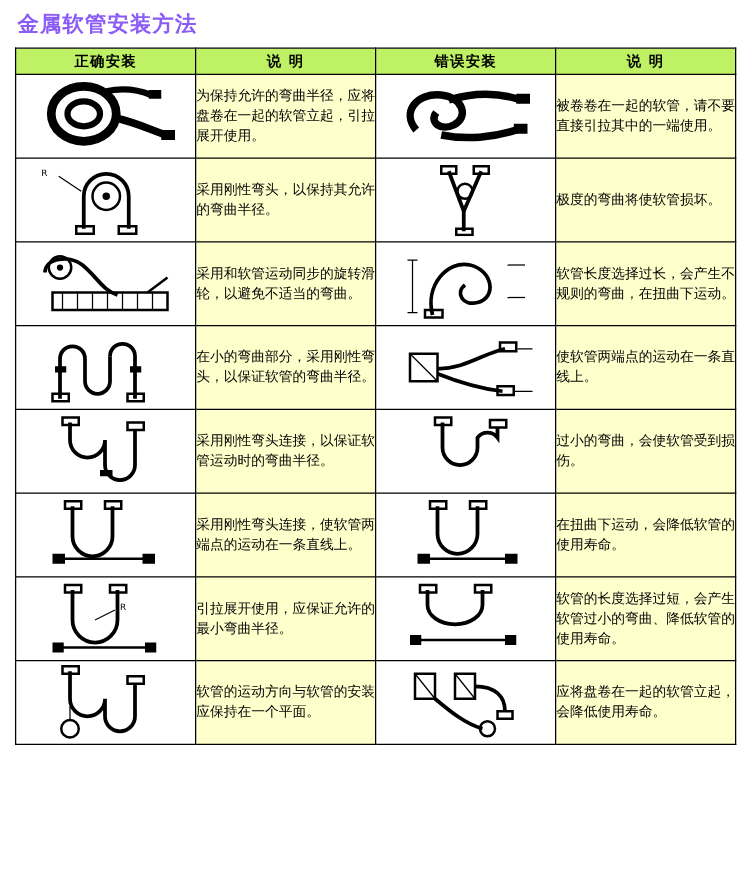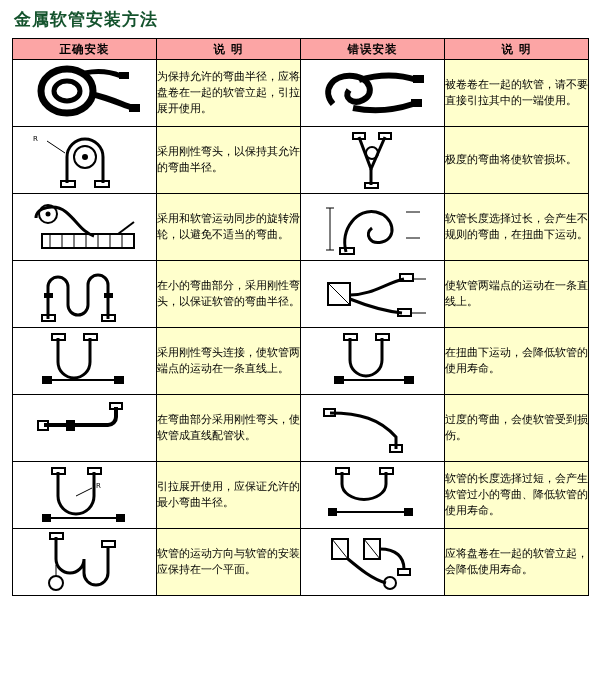--- a/index.html
+++ b/index.html
@@ -13,35 +13,35 @@
   .page{
     width:600px;height:698px;
     box-sizing:border-box;
     padding:6px 12px 0 12px;
   }
   .title{
     font-size:17px;
     font-weight:bold;
     letter-spacing:1px;
     margin:2px 0 7px 2px;
-    color:#14532d;
+    color:#8b5cf6;
   }
   table.matrix{
     border-collapse:collapse;
     width:576px;
     table-layout:fixed;
     border:1px solid #000;
   }
   table.matrix td,table.matrix th{
     border:1px solid #000;
     padding:0;
     vertical-align:middle;
   }
   thead th{
-    background:#fca5a5;
+    background:#bef264;
     font-size:11.5px;
     font-weight:bold;
     height:20px;
     text-align:center;
     letter-spacing:1px;
   }
   col.img{width:144px;}
   col.txt{width:144px;}
   td.fig{
     background:#ffffff;
@@ -203,20 +203,43 @@
               <rect x="90" y="9" width="13" height="7" fill="none" stroke="#000" stroke-width="2"></rect>
               <rect x="88" y="44" width="13" height="7" fill="none" stroke="#000" stroke-width="2"></rect>
               <line x1="104" y1="14" x2="116" y2="14" stroke="#000" stroke-width="1"></line>
               <line x1="102" y1="48" x2="116" y2="48" stroke="#000" stroke-width="1"></line>
             </svg>
           </div>
         </td>
         <td class="desc">使软管两端点的运动在一条直线上。</td>
       </tr>
 
+      <tr>
+        <td class="fig">
+          <div class="fig-wrap">
+            <svg width="126" height="58" viewBox="0 0 126 58">
+              <path d="M34 6 L34 20 A14 14 0 0 0 62 20 L62 40 A12 12 0 0 0 86 40 L86 12" fill="none" stroke="#000" stroke-width="3"></path>
+              <rect x="28" y="2" width="13" height="6" fill="none" stroke="#000" stroke-width="2"></rect>
+              <rect x="80" y="6" width="13" height="6" fill="none" stroke="#000" stroke-width="2"></rect>
+              <rect x="58" y="44" width="10" height="5" fill="#000"></rect>
+            </svg>
+          </div>
+        </td>
+        <td class="desc">采用刚性弯头连接，以保证软管运动时的弯曲半径。</td>
+        <td class="fig">
+          <div class="fig-wrap">
+            <svg width="126" height="58" viewBox="0 0 126 58">
+              <path d="M44 6 L44 26 A14 14 0 0 0 72 26 L72 18 A10 10 0 0 1 88 18 L88 10" fill="none" stroke="#000" stroke-width="3"></path>
+              <rect x="38" y="2" width="13" height="6" fill="none" stroke="#000" stroke-width="2"></rect>
+              <rect x="82" y="4" width="13" height="6" fill="none" stroke="#000" stroke-width="2"></rect>
+            </svg>
+          </div>
+        </td>
+        <td class="desc">过小的弯曲，会使软管受到损伤。</td>
+      </tr>
 
       <tr>
         <td class="fig">
           <div class="fig-wrap">
             <svg width="126" height="58" viewBox="0 0 126 58">
               <path d="M36 6 L36 30 A16 16 0 0 0 68 30 L68 6" fill="none" stroke="#000" stroke-width="3"></path>
               <rect x="30" y="2" width="13" height="6" fill="none" stroke="#000" stroke-width="2"></rect>
               <rect x="62" y="2" width="13" height="6" fill="none" stroke="#000" stroke-width="2"></rect>
               <line x1="24" y1="48" x2="96" y2="48" stroke="#000" stroke-width="2"></line>
               <rect x="20" y="44" width="10" height="8" fill="#000"></rect>
@@ -233,43 +256,20 @@
               <rect x="66" y="2" width="13" height="6" fill="none" stroke="#000" stroke-width="2"></rect>
               <line x1="28" y1="48" x2="98" y2="48" stroke="#000" stroke-width="2"></line>
               <rect x="24" y="44" width="10" height="8" fill="#000"></rect>
               <rect x="94" y="44" width="10" height="8" fill="#000"></rect>
             </svg>
           </div>
         </td>
         <td class="desc">在扭曲下运动，会降低软管的使用寿命。</td>
       </tr>
 
-      <tr>
-        <td class="fig">
-          <div class="fig-wrap">
-            <svg width="126" height="58" viewBox="0 0 126 58">
-              <path d="M22 26 L86 26 A8 8 0 0 0 94 18 L94 8" fill="none" stroke="#000" stroke-width="4"></path>
-              <rect x="16" y="22" width="10" height="9" fill="none" stroke="#000" stroke-width="2"></rect>
-              <rect x="88" y="4" width="12" height="6" fill="none" stroke="#000" stroke-width="2"></rect>
-              <rect x="44" y="21" width="9" height="11" fill="#000"></rect>
-            </svg>
-          </div>
-        </td>
-        <td class="desc">在弯曲部分采用刚性弯头，使软管成直线配管状。</td>
-        <td class="fig">
-          <div class="fig-wrap">
-            <svg width="126" height="58" viewBox="0 0 126 58">
-              <path d="M20 14 C50 14 70 20 86 38 L86 50" fill="none" stroke="#000" stroke-width="3"></path>
-              <rect x="14" y="10" width="11" height="7" fill="none" stroke="#000" stroke-width="2"></rect>
-              <rect x="80" y="46" width="12" height="7" fill="none" stroke="#000" stroke-width="2"></rect>
-            </svg>
-          </div>
-        </td>
-        <td class="desc">过度的弯曲，会使软管受到损伤。</td>
-      </tr>
 
       <tr>
         <td class="fig">
           <div class="fig-wrap">
             <svg width="126" height="58" viewBox="0 0 126 58">
               <path d="M36 6 L36 30 A18 18 0 0 0 72 30 L72 6" fill="none" stroke="#000" stroke-width="3"></path>
               <rect x="30" y="2" width="13" height="6" fill="none" stroke="#000" stroke-width="2"></rect>
               <rect x="66" y="2" width="13" height="6" fill="none" stroke="#000" stroke-width="2"></rect>
               <line x1="54" y1="30" x2="70" y2="22" stroke="#000" stroke-width="1"></line>
               <text x="74" y="22" font-size="7">R</text>

